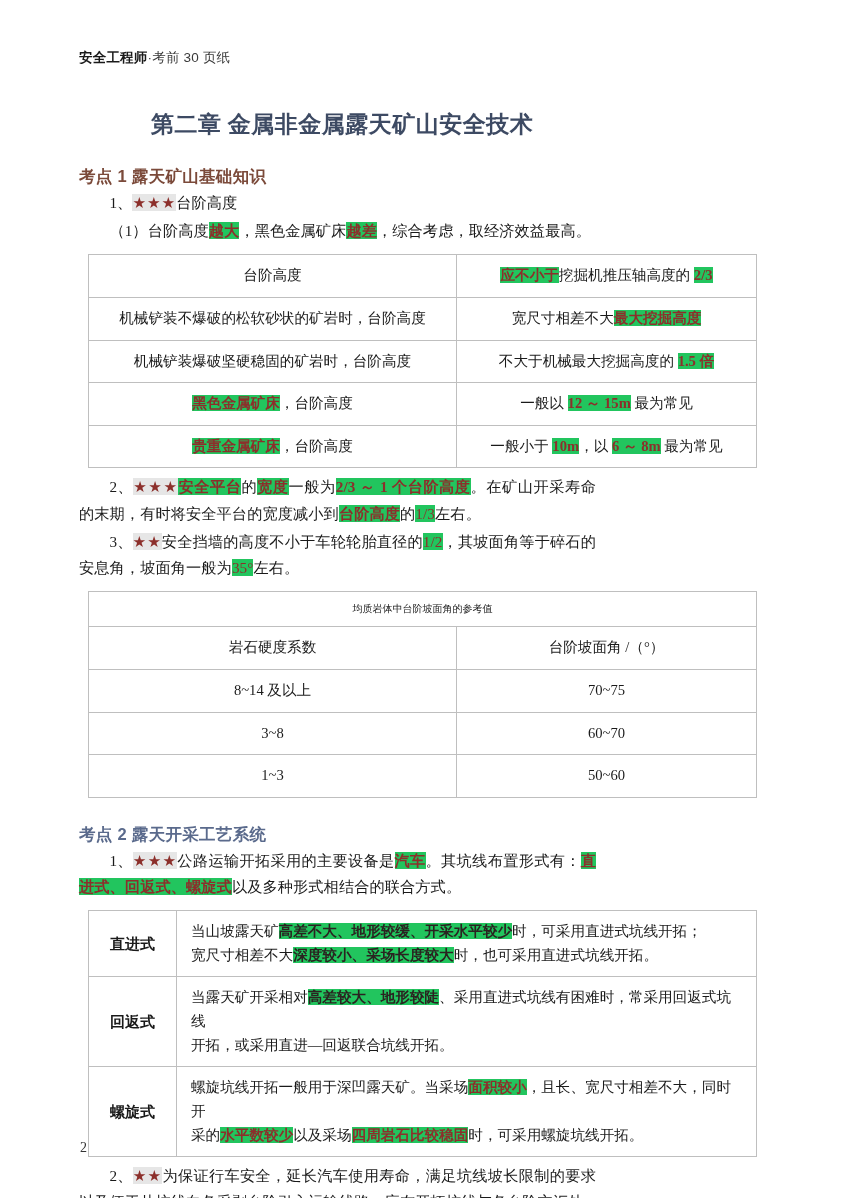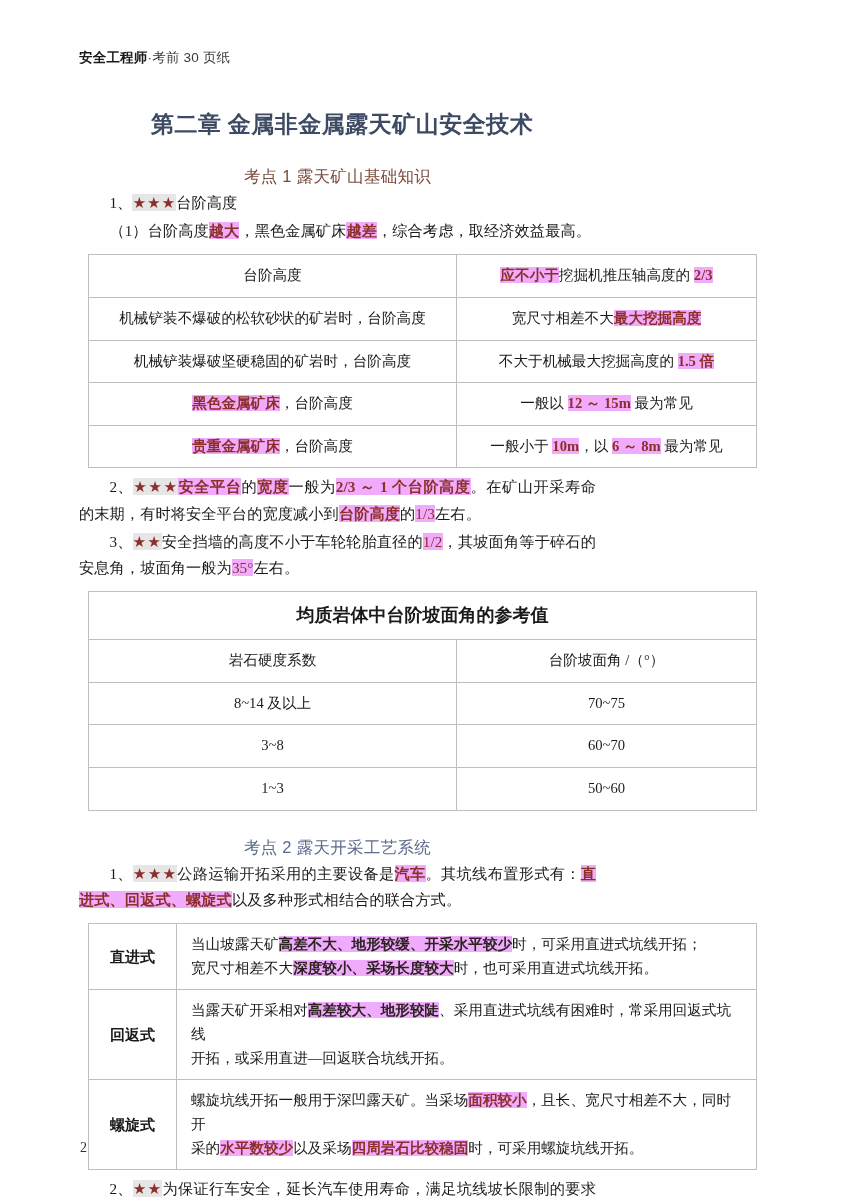--- a/index.html
+++ b/index.html
@@ -43,43 +43,42 @@
     font-size: 23px;
     font-weight: bold;
     color: #3d4a63;
     margin: 42px 0 0 0;
     letter-spacing: 0.5px;
   }
 
   
   .kaodian {
     font-family: "Liberation Sans", "DejaVu Sans", sans-serif;
-    font-weight: normal;
+    font-weight: bold;
     font-size: 16.5px;
     color: #7b4a3a;
     margin: 26px 0 0 -9px;
     letter-spacing: 0.3px;
-    text-align: center;
   }
   .kaodian.blue { color: #5a6a8c; }
 
   
   p.body {
     font-size: 15.2px;
     line-height: 1.72;
     margin: 6px 0 0 -9px;
     text-align: justify;
     text-justify: inter-ideograph;
     letter-spacing: 0.1px;
   }
   p.body.indent { text-indent: 2em; }
   p.tight { margin-top: 2px; }
 
   
-  .hl      { background: #f0abfc; }
+  .hl      { background: #22c55e; }
   .red     { color: #8c2f2b; font-weight: bold; }
   .redn    { color: #8c2f2b; }
   .dark    { color: #2a2320; font-weight: bold; }
   .stars   { color: #8c2f2b; background: #e6e6e6; letter-spacing: 1px; }
 
   
   table.doc {
     border-collapse: collapse;
     width: 668px;
     margin: 10px 0 0 0;
@@ -88,21 +87,21 @@
   table.doc td {
     border: 1px solid #bfbfbf;
     padding: 9px 8px;
     font-size: 14.6px;
     line-height: 1.62;
     vertical-align: middle;
     text-align: center;
   }
   table.doc td.left { text-align: left; padding-left: 14px; padding-right: 12px; }
   table.doc td.label { text-align: center; font-weight: bold; font-size: 15px; width: 88px; }
-  table.doc td.hdr { font-weight: bold; font-size: 18px; text-align: center; }
+  table.doc td.hdr { font-weight: normal; font-size: 10px; text-align: center; }
   table.doc .line { display: block; }
 
   
   .t1 col.c1 { width: 368px; }
   .t1 col.c2 { width: 300px; }
   
   .t2 col.c1 { width: 368px; }
   .t2 col.c2 { width: 300px; }
   
   .t3 col.c1 { width: 88px; }

